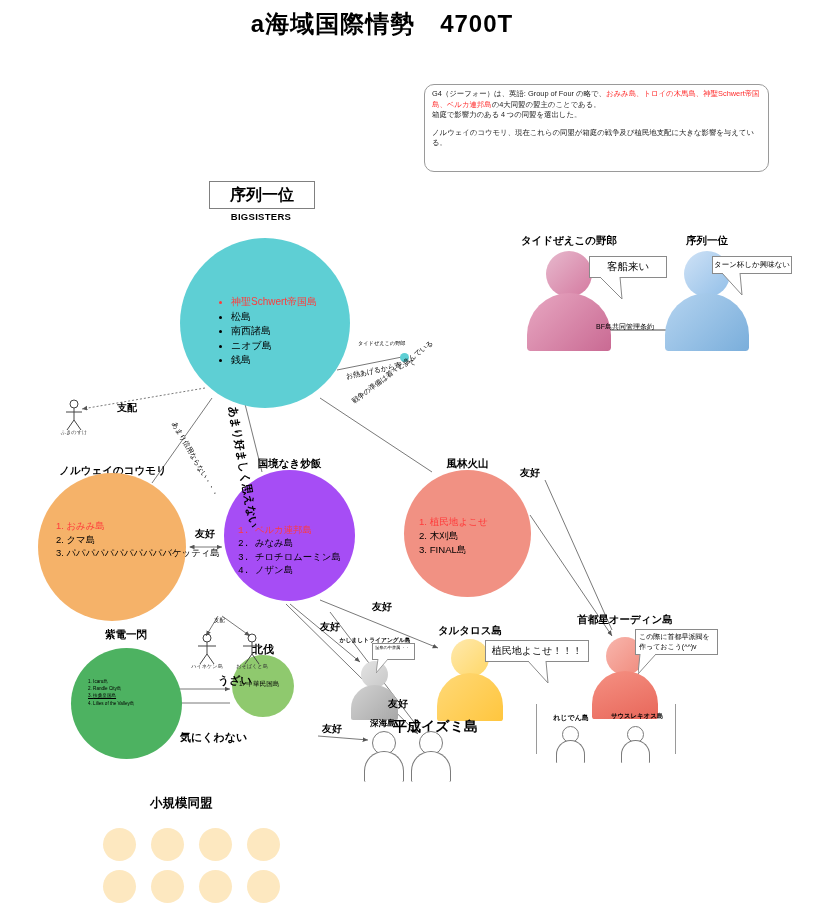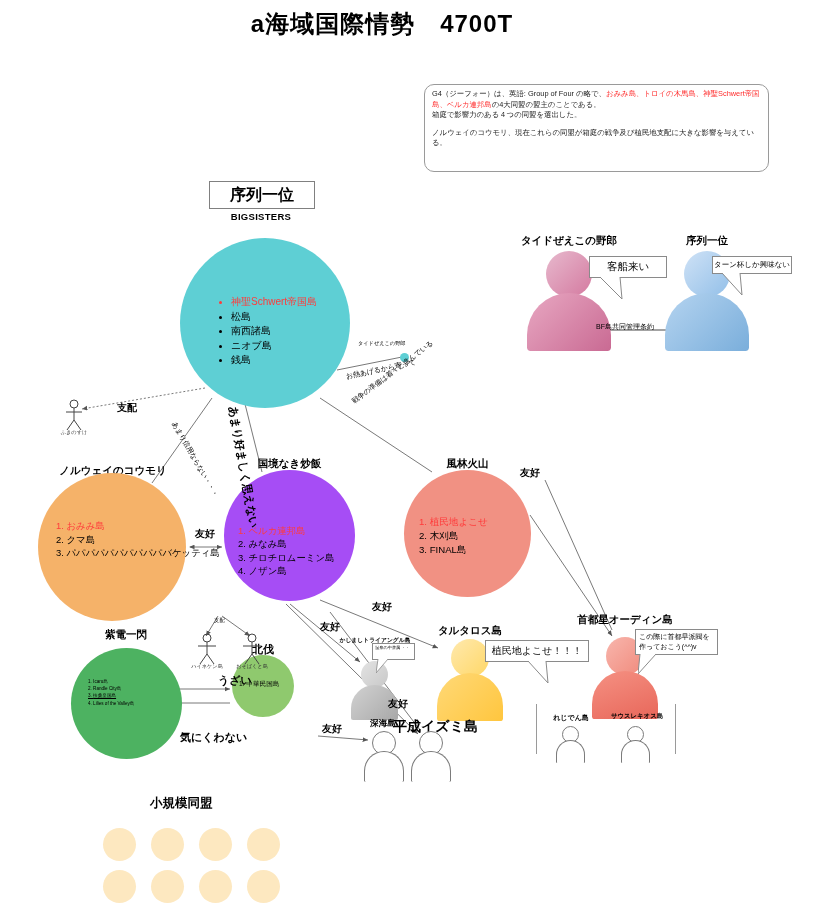--- a/index.html
+++ b/index.html
@@ -47,21 +47,21 @@
   #teal-list li::marker{font-size:9px;}
   .red-item{color:#ff3b3b;}
 
   #c-orange{left:38px;top:473px;width:148px;height:148px;background:#f5b269;}
   #lbl-orange{left:40px;top:464px;width:146px;}
   #orange-list{left:56px;top:519px;width:135px;font-size:9.4px;line-height:13.6px;}
   #orange-list div{white-space:nowrap;}
 
   #c-purple{left:224px;top:470px;width:131px;height:131px;background:#a64df5;}
   #lbl-purple{left:224px;top:457px;width:131px;}
-  #purple-list{left:238px;top:524px;width:125px;font-size:9.4px;line-height:13.4px;}
+  #purple-list{left:238px;top:524px;width:125px;font-size:9.4px;line-height:13.4px;font-family:Liberation Mono, monospace;}
   #purple-list div{white-space:nowrap;}
 
   #c-salmon{left:404px;top:470px;width:127px;height:127px;background:#f19183;}
   #lbl-salmon{left:404px;top:457px;width:127px;}
   #salmon-list{left:419px;top:515px;width:120px;font-size:9.6px;line-height:14px;}
 
   #c-green{left:71px;top:648px;width:111px;height:111px;background:#4db261;}
   #lbl-green{left:70px;top:628px;width:112px;}
   #green-list{left:88px;top:678px;width:84px;font-size:4.6px;line-height:7.2px;}
 

